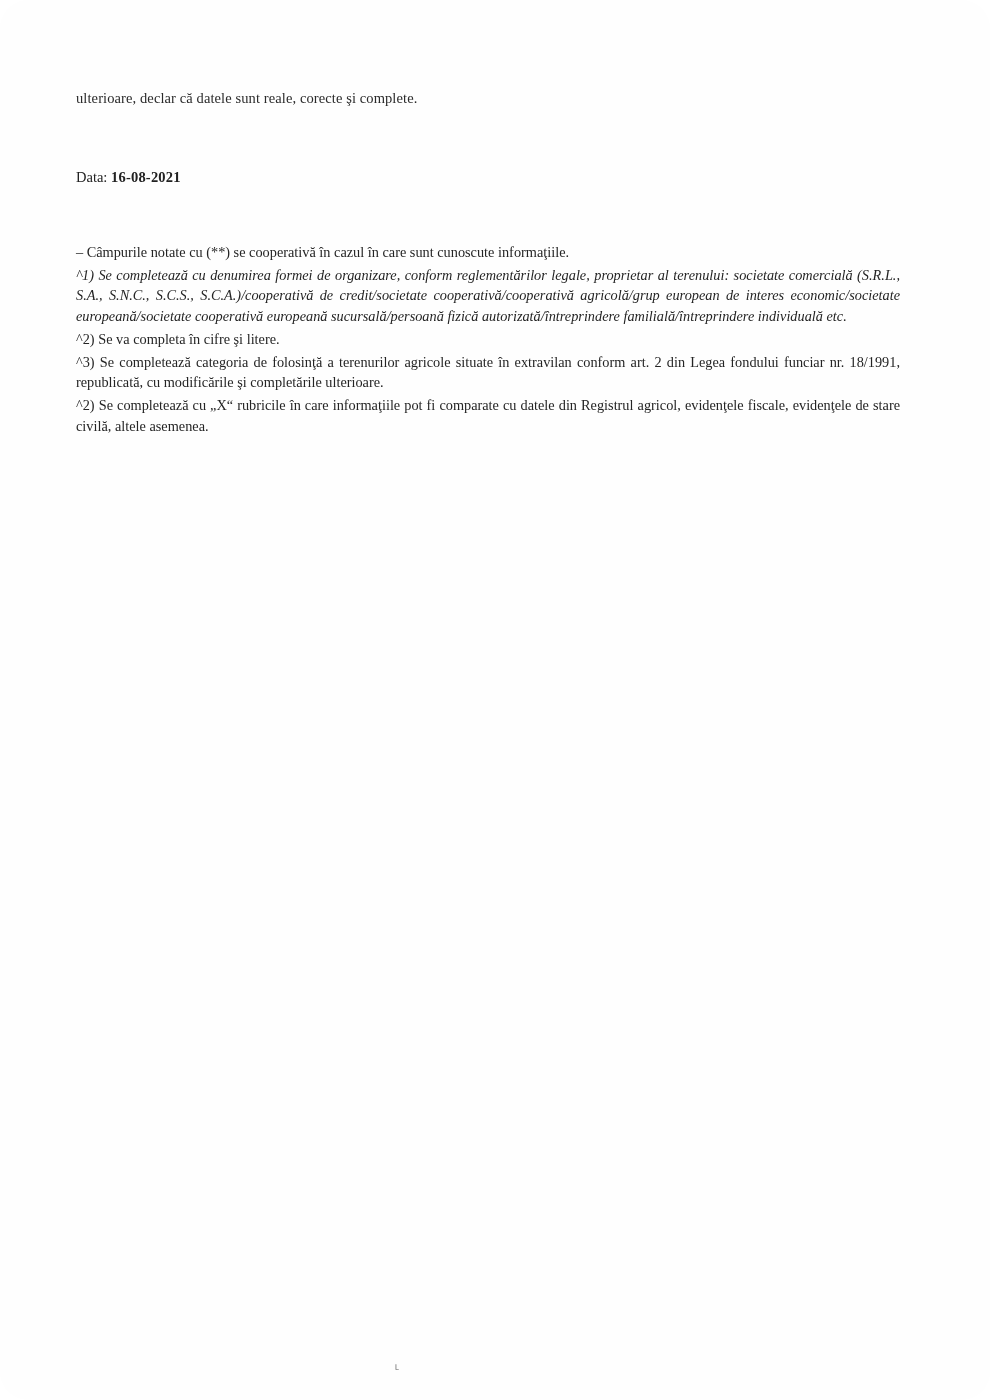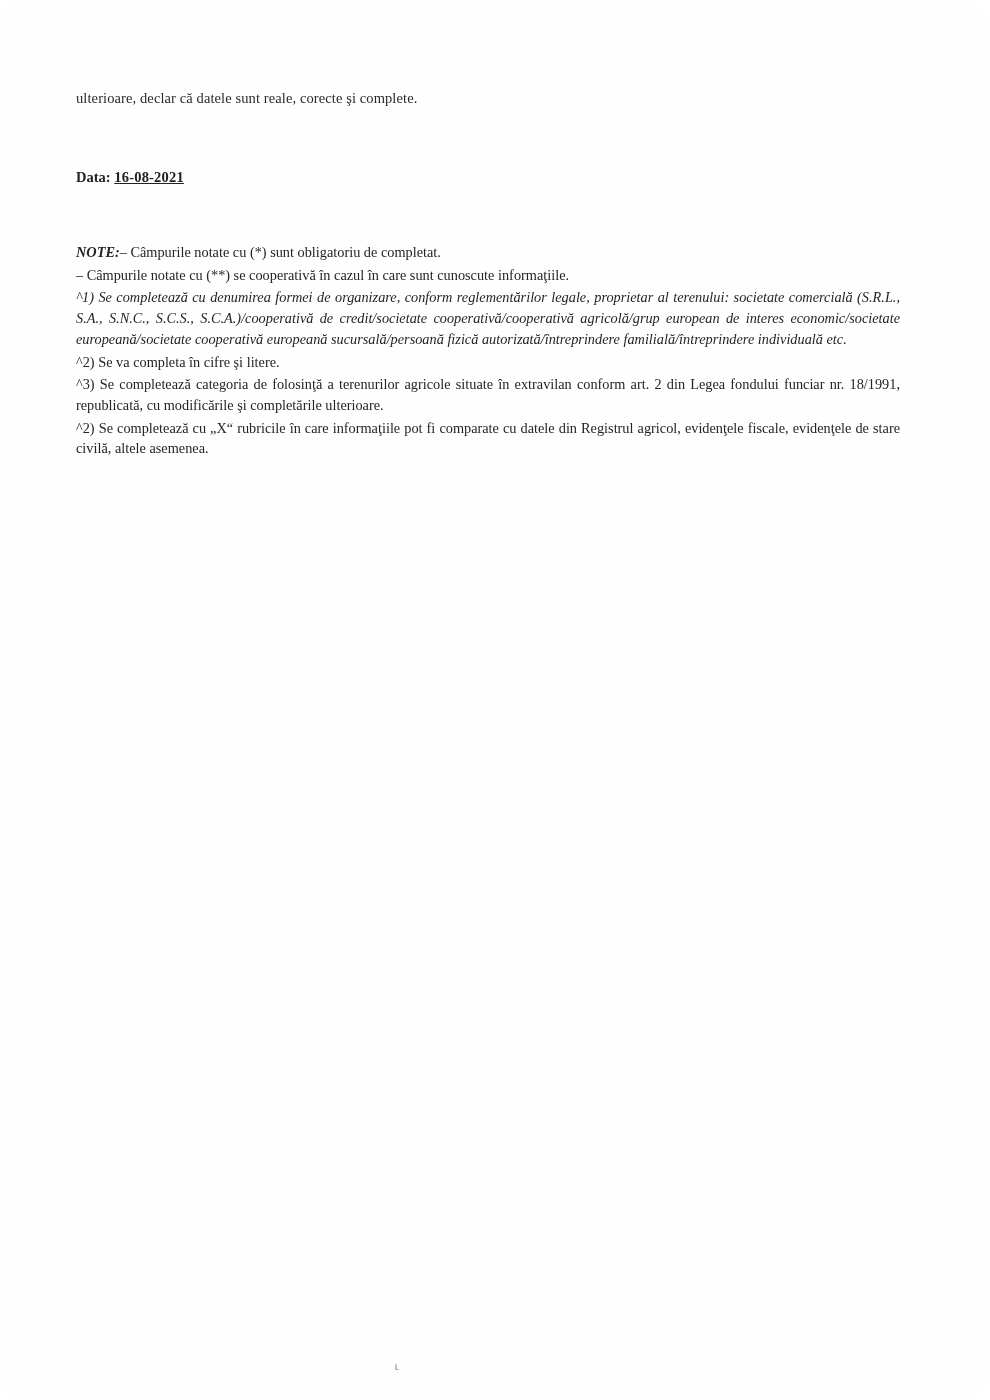--- a/index.html
+++ b/index.html
@@ -32,27 +32,26 @@
     color: #2a2a2a;
     letter-spacing: 0.1px;
     margin: 0 0 0 0;
   }
   .date-block {
     margin-top: 62px;
     font-size: 14.5px;
     color: #222;
   }
   .date-label {
-    font-weight: 700;
+    font-weight: 400;
     text-align: right;
   }
   .date-value {
     font-weight: bold;
     letter-spacing: 0.2px;
-    text-decoration: underline;
   }
   .notes {
     margin-top: 56px;
   }
   .notes p {
     margin: 0 0 2px 0;
     font-size: 14.3px;
     line-height: 1.45;
     text-align: justify;
     color: #242424;
@@ -79,23 +78,20 @@
 
     <p class="line-top">ulterioare, declar că datele sunt reale, corecte şi complete.</p>
 
     <div class="date-block">
       <span class="date-label">Data:</span>
       <span class="date-value">16-08-2021</span>
     </div>
 
     <div class="notes">
 
-      <p>
-        <span class="note-head">NOTE:</span><span>– Câmpurile notate cu (*) sunt obligatoriu de completat.</span>
-      </p>
 
       <p class="faded-1">– Câmpurile notate cu (**) se cooperativă în cazul în care sunt cunoscute informaţiile.</p>
 
       <p class="faded-2">^1) Se completează cu denumirea formei de organizare, conform reglementărilor legale, proprietar al terenului: societate comercială (S.R.L., S.A., S.N.C., S.C.S., S.C.A.)/cooperativă de credit/societate cooperativă/cooperativă agricolă/grup european de interes economic/societate europeană/societate cooperativă europeană sucursală/persoană fizică autorizată/întreprindere familială/întreprindere individuală etc.</p>
 
       <p>^2) Se va completa în cifre şi litere.</p>
 
       <p>^3) Se completează categoria de folosinţă a terenurilor agricole situate în extravilan conform art. 2 din Legea fondului funciar nr. 18/1991, republicată, cu modificările şi completările ulterioare.</p>
 
       <p>^2) Se completează cu „X“ rubricile în care informaţiile pot fi comparate cu datele din Registrul agricol, evidenţele fiscale, evidenţele de stare civilă, altele asemenea.</p>

